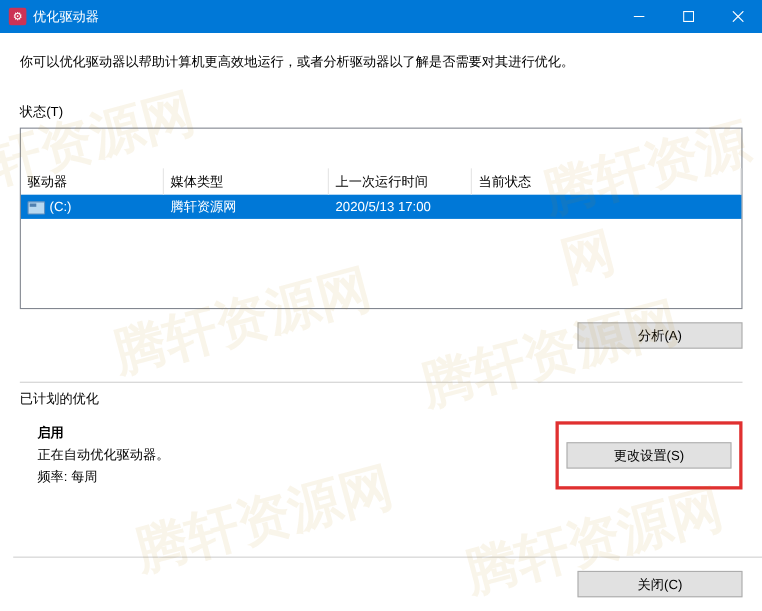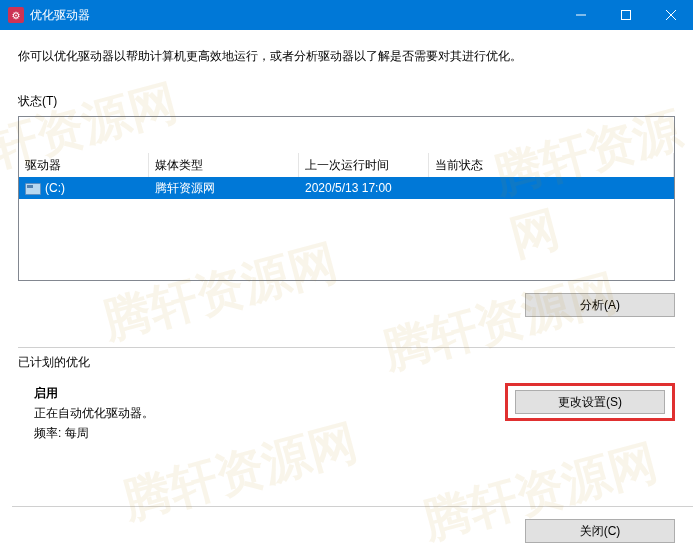--- a/index.html
+++ b/index.html
@@ -33,21 +33,21 @@
 .action-row { display: flex; justify-content: flex-end; gap: 28px; margin-top: 12px; }
 .btn { width: 150px; height: 24px; border: 1px solid #adadad; background: #e1e1e1; font-size: 12px; text-align: center; line-height: 22px; cursor: pointer; }
 
 .divider { border: none; border-top: 1px solid #d0d0d0; margin: 30px 0 6px 0; }
 
 .scheduled-title { font-size: 12px; margin-bottom: 12px; }
 .scheduled-body { display: flex; align-items: flex-start; }
 .scheduled-info { padding-left: 16px; flex: 1; font-size: 12px; line-height: 20px; }
 .scheduled-info .bold { font-weight: bold; }
 
-.change-settings-wrap { border: 3px solid #e03030; padding: 4px 5px; width: 170px; display: flex; justify-content: center; align-items: center; }
+.change-settings-wrap { border: 3px solid #e03030; padding: 16px 5px; width: 170px; display: flex; justify-content: center; align-items: center; }
 .change-settings-btn { width: 150px; height: 24px; border: 1px solid #adadad; background: #e1e1e1; font-size: 12px; text-align: center; line-height: 22px; cursor: pointer; }
 
 .footer { position: absolute; bottom: 0; left: 12px; right: 0; padding: 12px 18px; border-top: 1px solid #d0d0d0; display: flex; justify-content: flex-end; background: #fff; }
 
 .watermark { position: absolute; pointer-events: none; opacity: 0.08; font-size: 48px; font-weight: bold; color: #b8860b; transform: rotate(-15deg); }
 .wm1 { left: 100px; top: 260px; }
 .wm2 { left: 380px; top: 290px; }
 .wm3 { left: 120px; top: 440px; }
 .wm4 { left: 420px; top: 460px; }
 .wm5 { left: -60px; top: 100px; }

